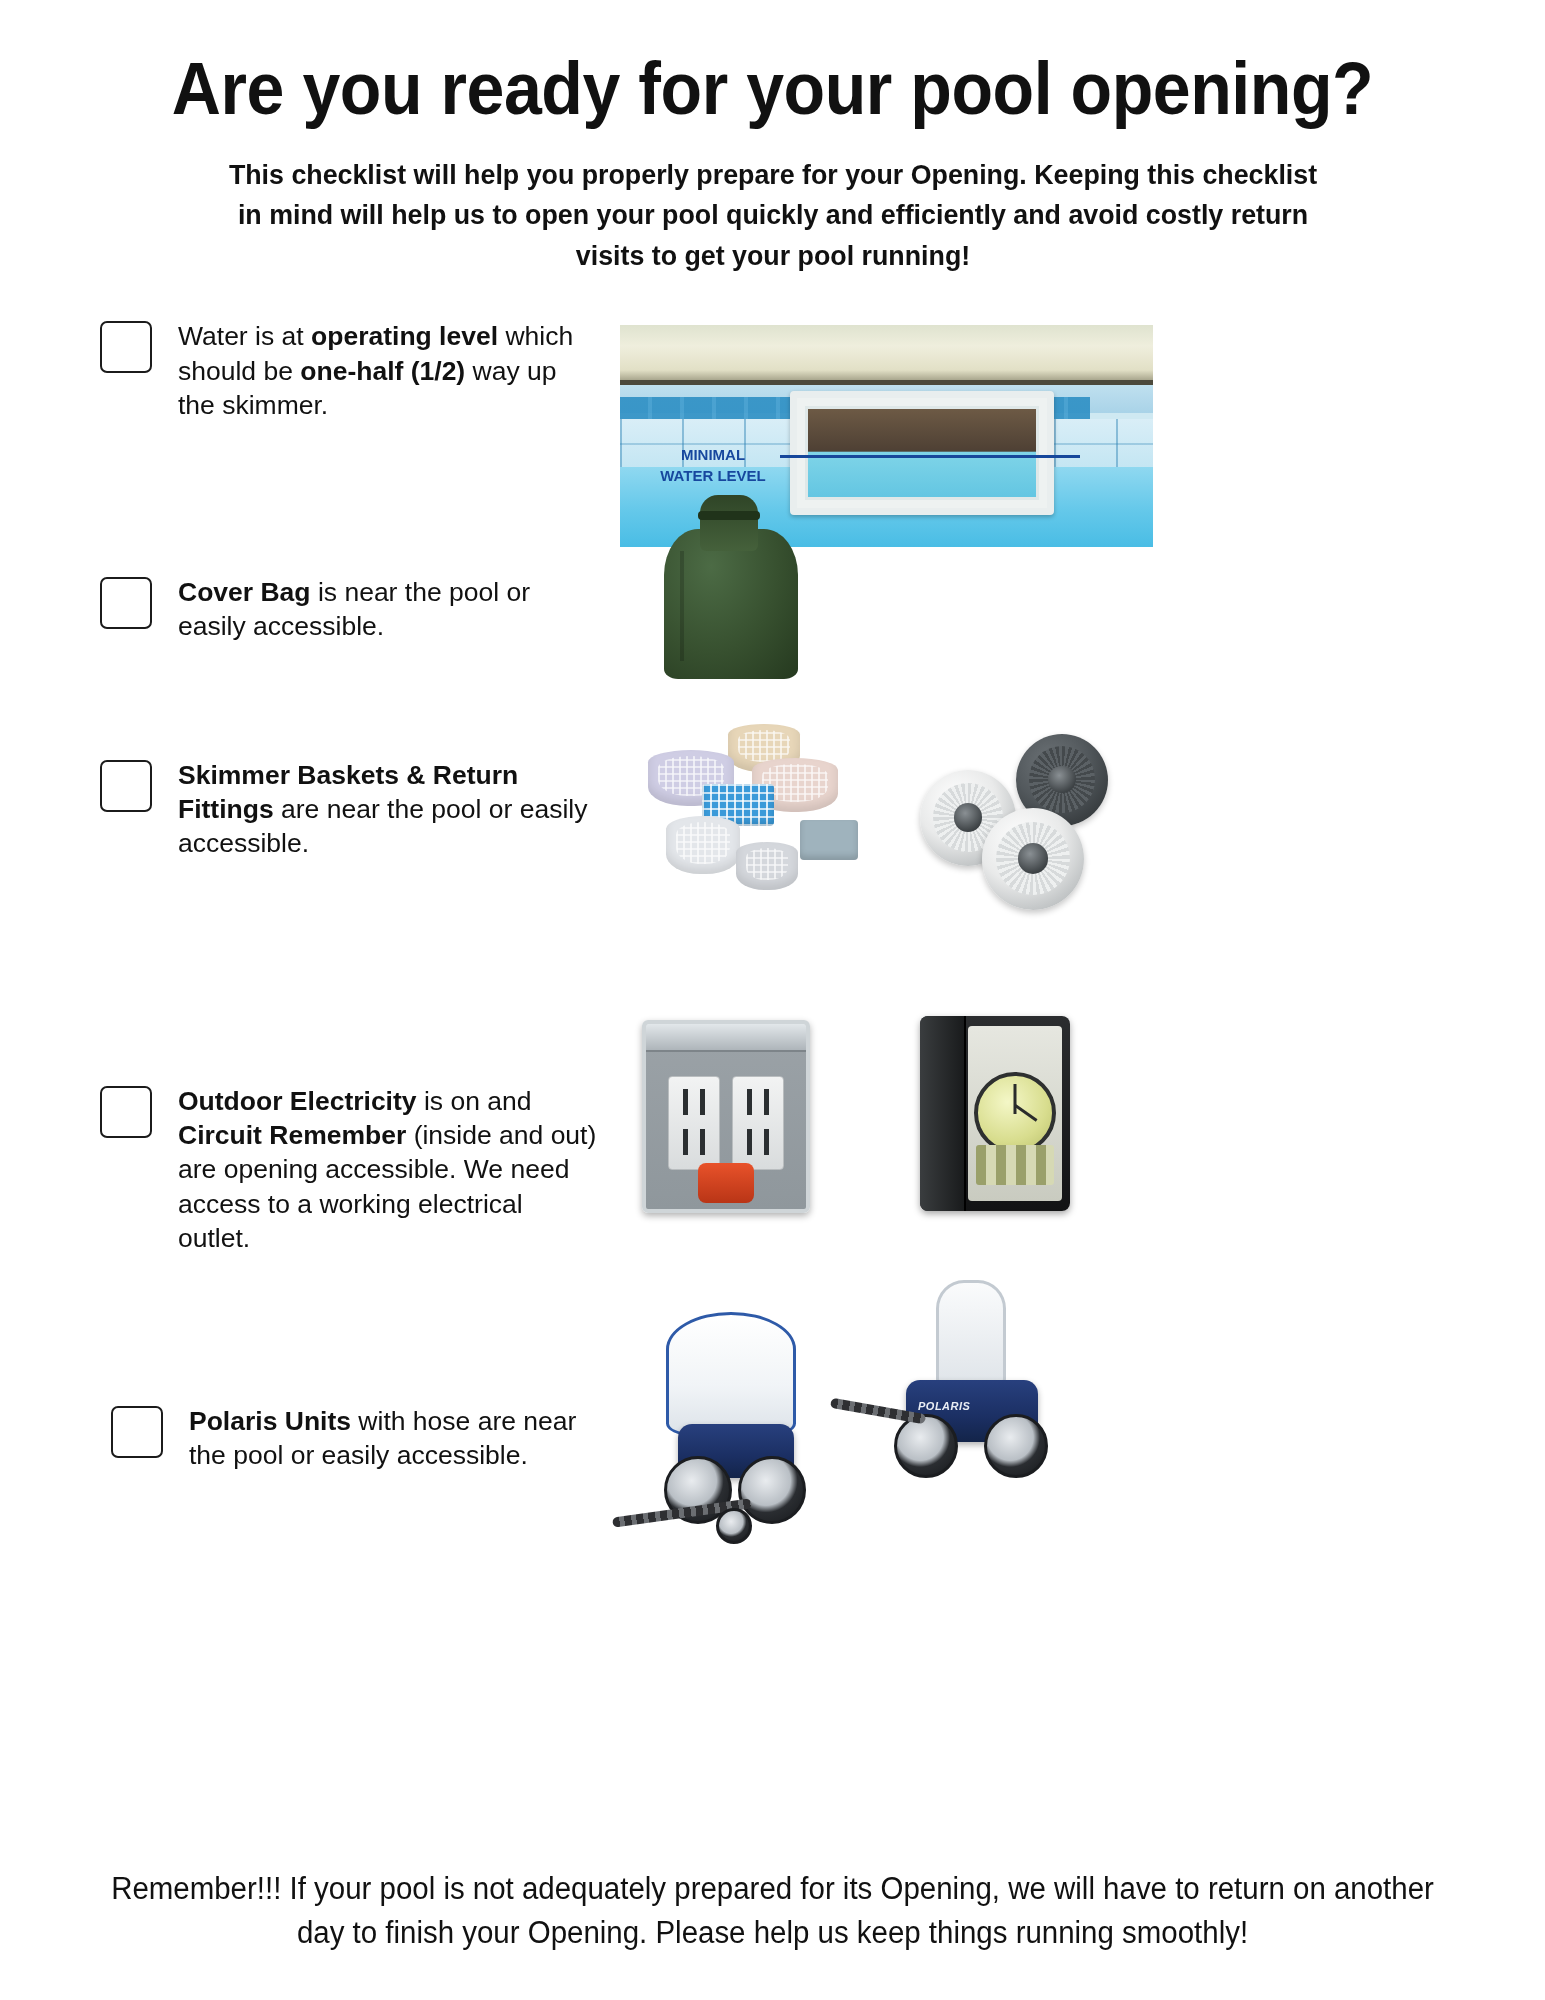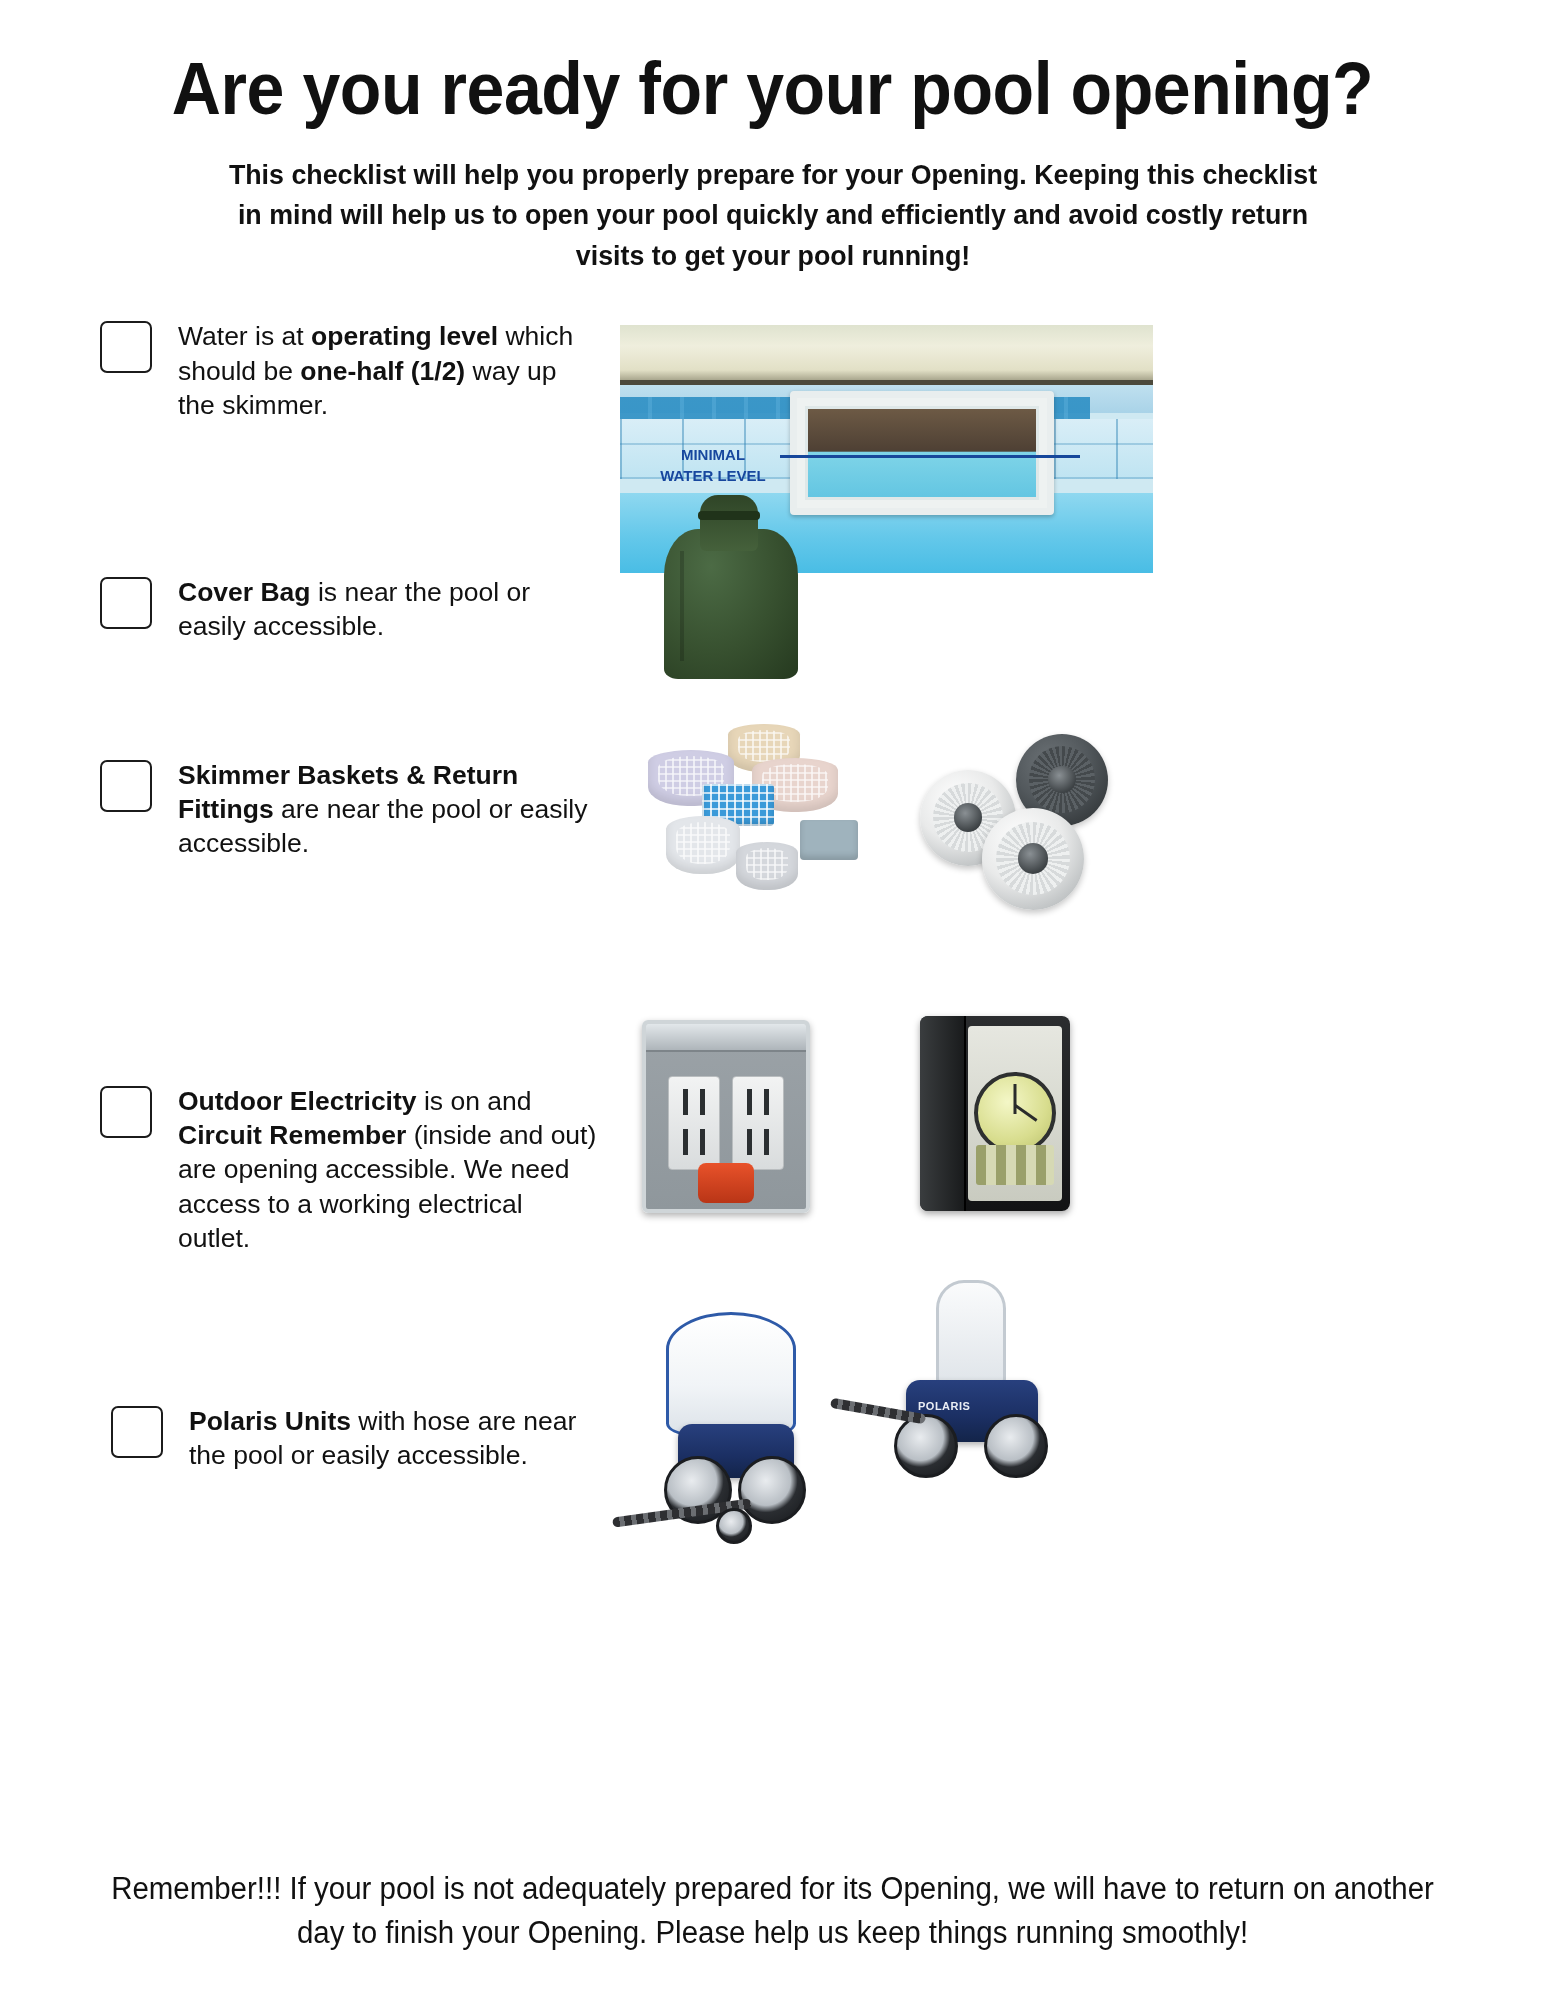--- a/index.html
+++ b/index.html
@@ -115,21 +115,21 @@
   }
 
   
 
   
   .skimmer-photo {
     position: absolute;
     left: 0px;
     top: 0px;
     width: 533px;
-    height: 248px;
+    height: 222px;
     overflow: hidden;
     background: #cfe9f2;
   }
   .sk-coping {
     position: absolute; left:0; top:0; width:100%; height:60px;
     background: linear-gradient(180deg,#dfe3cf 0%,#efeedd 35%,#e2e0c6 75%,#8d8a72 100%);
   }
   .sk-coping:after {
     content:""; position:absolute; left:0; bottom:0; width:100%; height:5px;
     background:#4c4a3c;
@@ -305,21 +305,21 @@
     content:""; position:absolute; left:50%; top:50%; width:26px; height:3px;
     background:#2a2c2c; transform:translate(-2px,-50%) rotate(35deg);
   }
   .terminals {
     position:absolute; left:8px; right:8px; bottom:16px; height:40px;
     background: repeating-linear-gradient(90deg,#9aa06a 0 10px, #d6d9b4 10px 20px);
     border-radius:3px;
   }
 
   
-  .polaris { position:absolute; }
+  .polaris { position:absolute;font-style:italic; }
   .pol-bag {
     position:absolute;
     background: linear-gradient(180deg,#ffffff 0%,#f1f4f7 60%,#dde3e9 100%);
     border:3px solid #2e5aa8;
     border-radius: 50% 50% 20% 20% / 30% 30% 10% 10%;
   }
   .pol-body {
     position:absolute; border-radius:14px;
     background: linear-gradient(180deg,#28407e 0%,#1b2f63 60%,#132449 100%);
     box-shadow: 0 3px 6px rgba(0,0,0,.3);

